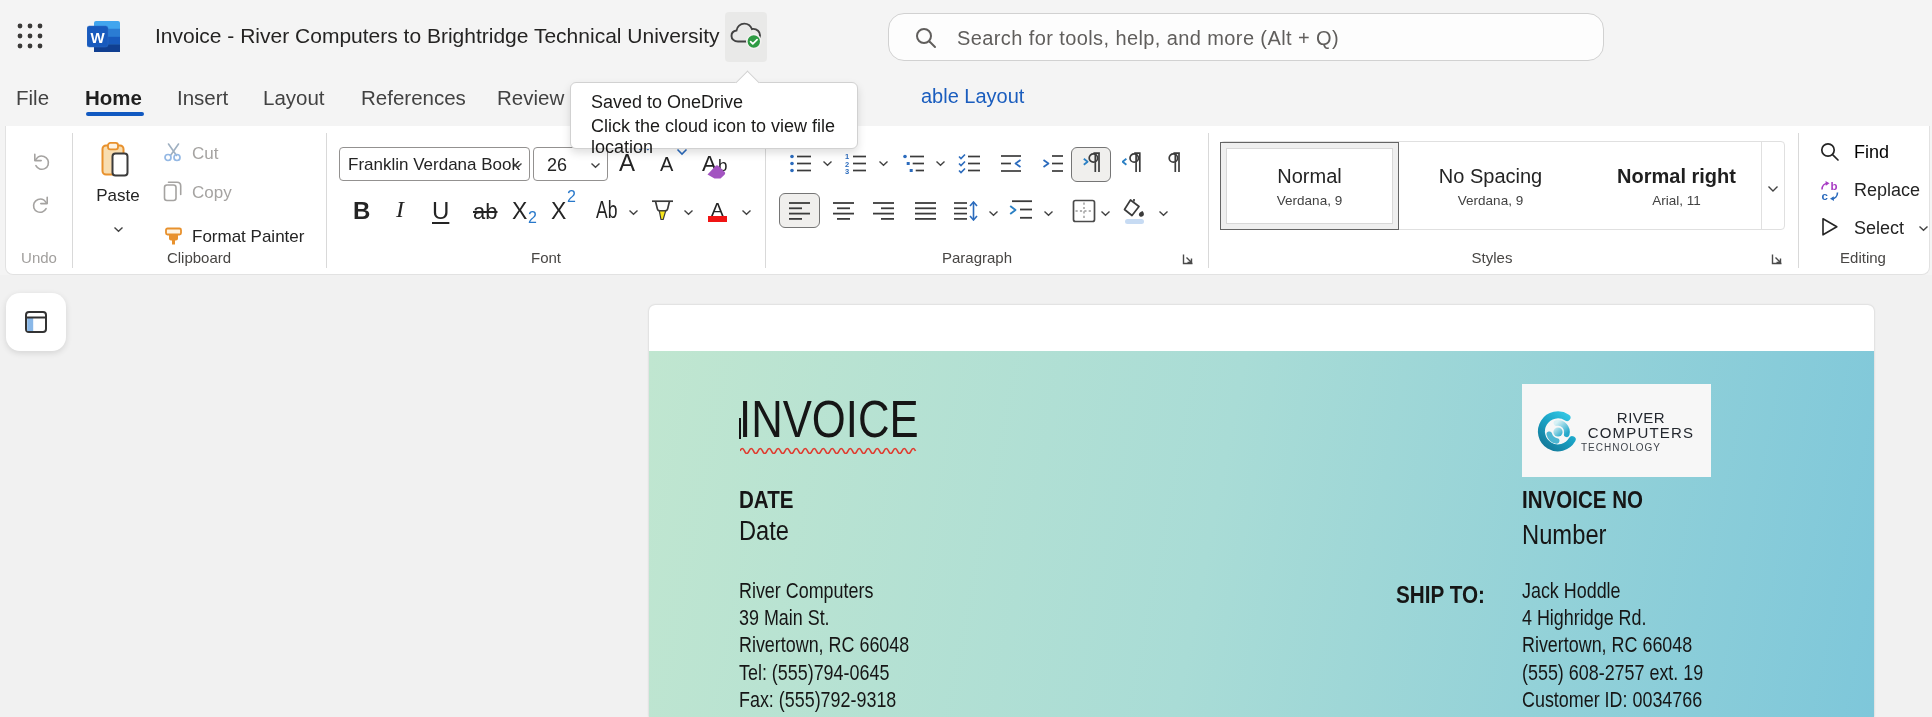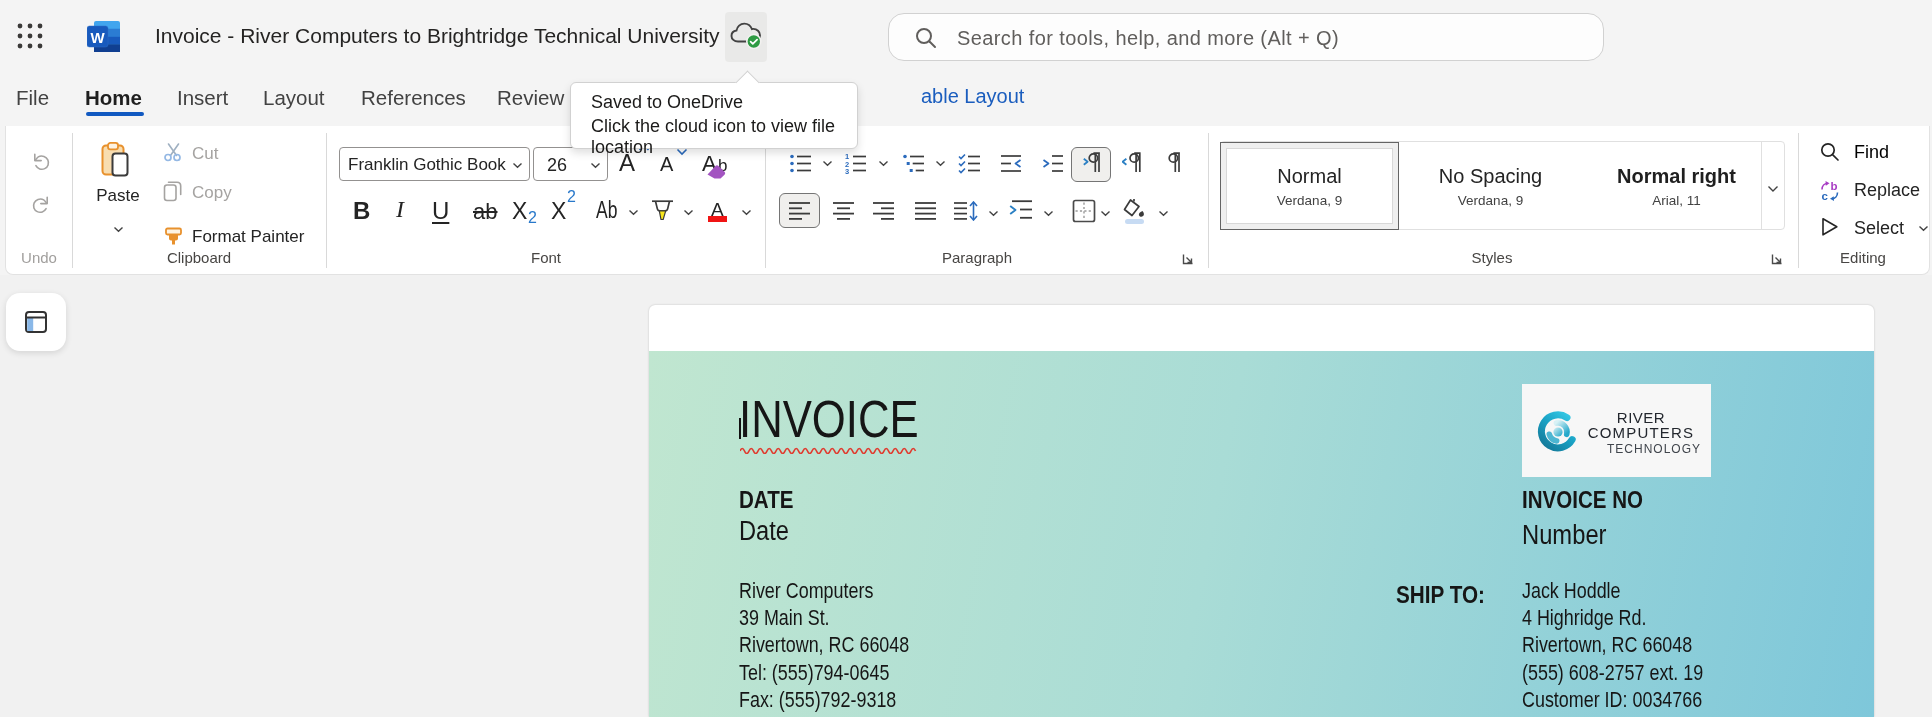--- a/index.html
+++ b/index.html
@@ -124,21 +124,21 @@
     <div class="abs" style="left:186px; top:57px; font-size:17px; color:#a5a3a1;">Copy</div>
     <svg class="abs" style="left:158px; top:100px;" width="20" height="20" viewBox="0 0 20 20">
       <rect x="2" y="2.5" width="15" height="6" rx="1.5" fill="#fdf3e3" stroke="#e8912d" stroke-width="1.8"></rect>
       <path d="M5 9 L5 12.5 C5 13.6 5.9 14.5 7 14.5 L8 14.5 L8 18.5 L11 18.5 L11 14.5 L12 14.5 C13.1 14.5 14 13.6 14 12.5 L14 9 Z" fill="#e8912d"></path>
     </svg>
     <div class="abs" style="left:186px; top:101px; font-size:17px; color:#242424;">Format Painter</div>
     <div class="sep" style="left:66px;"></div>
     <div class="sep" style="left:320px;"></div>
 
     <div class="abs" style="left:333px; top:21px; width:191px; height:34px; border:1px solid #939190; border-radius:4px;">
-      <div class="abs" style="left:8px; top:7px; font-size:17px; color:#242424; white-space:nowrap;">Franklin Gothic Book</div>
+      <div class="abs" style="left:8px; top:7px; font-size:17px; color:#242424; white-space:nowrap;">Franklin Verdana Book</div>
       <svg class="abs" style="left:172px; top:14px;" width="11" height="7" viewBox="0 0 11 7">
         <path d="M1.5 1.5 L5.5 5.2 L9.5 1.5" fill="none" stroke="#424242" stroke-width="1.4"></path>
       </svg>
     </div>
     <div class="abs" style="left:527px; top:21px; width:75px; height:34px; border:1px solid #939190; border-radius:4px;">
       <div class="abs" style="left:13px; top:7px; font-size:18px; color:#242424;">26</div>
       <svg class="abs" style="left:56px; top:14px;" width="11" height="7" viewBox="0 0 11 7">
         <path d="M1.5 1.5 L5.5 5.2 L9.5 1.5" fill="none" stroke="#424242" stroke-width="1.4"></path>
       </svg>
     </div>
@@ -433,21 +433,21 @@
               <stop offset="1" stop-color="#25a9cb"></stop>
             </linearGradient>
           </defs>
           <path d="M31 12.6 A 16.5 16.5 0 1 0 36.2 34.6" fill="none" stroke="url(#lg1)" stroke-width="7" stroke-linecap="round"></path>
           <path d="M20.4 18.1 A 9 9 0 0 1 30.7 29.3" fill="none" stroke="url(#lg2)" stroke-width="5.6" stroke-linecap="round"></path>
           <path d="M13.3 29.3 A 9 9 0 0 0 20.7 35.9" fill="none" stroke="#4db6d2" stroke-width="5.6" stroke-linecap="round"></path>
           <circle cx="22" cy="27" r="4.6" fill="url(#lg2)"></circle>
         </svg>
         <div style="position:absolute; left:59px; top:25px; width:120px; text-align:center; font-size:15px; letter-spacing:0.5px; color:#23272e;">RIVER</div>
         <div style="position:absolute; left:59px; top:40px; width:120px; text-align:center; font-size:15px; letter-spacing:1.2px; color:#23272e;">COMPUTERS</div>
-        <div style="position:absolute; left:59px; top:58px; width:120px; text-align:right; font-size:12px; letter-spacing:1px; color:#40454c;">TECHNOLOGY</div>
+        <div style="position:absolute; left:59px; top:58px; width:120px; text-align:left; font-size:10px; letter-spacing:1px; color:#40454c;">TECHNOLOGY</div>
       </div>
       <div class="doc fg" style="position:absolute; left:90px; top:181px; font-size:24px; font-weight:bold; transform:scaleX(0.857);">DATE</div>
       <div class="doc fg" style="position:absolute; left:90px; top:211px; font-size:27px; transform:scaleX(0.877);">Date</div>
       <div class="doc fg" style="position:absolute; left:873px; top:182px; font-size:23px; font-weight:bold; transform:scaleX(0.893);">INVOICE NO</div>
       <div class="doc fg" style="position:absolute; left:873px; top:215px; font-size:27px; transform:scaleX(0.88);">Number</div>
       <div class="doc fg" style="position:absolute; left:90px; top:273px; font-size:21.5px; line-height:27.2px; transform:scaleX(0.833);">River Computers<br>39 Main St.<br>Rivertown, RC 66048<br>Tel: (555)794-0645<br>Fax: (555)792-9318</div>
       <div class="doc fg" style="position:absolute; left:747px; top:277px; font-size:23px; font-weight:bold; transform:scaleX(0.9);">SHIP TO:</div>
       <div class="doc fg" style="position:absolute; left:873px; top:273px; font-size:21.5px; line-height:27.2px; transform:scaleX(0.833);">Jack Hoddle<br>4 Highridge Rd.<br>Rivertown, RC 66048<br>(555) 608-2757 ext. 19<br>Customer ID: 0034766</div>
     </div>
   </div>

